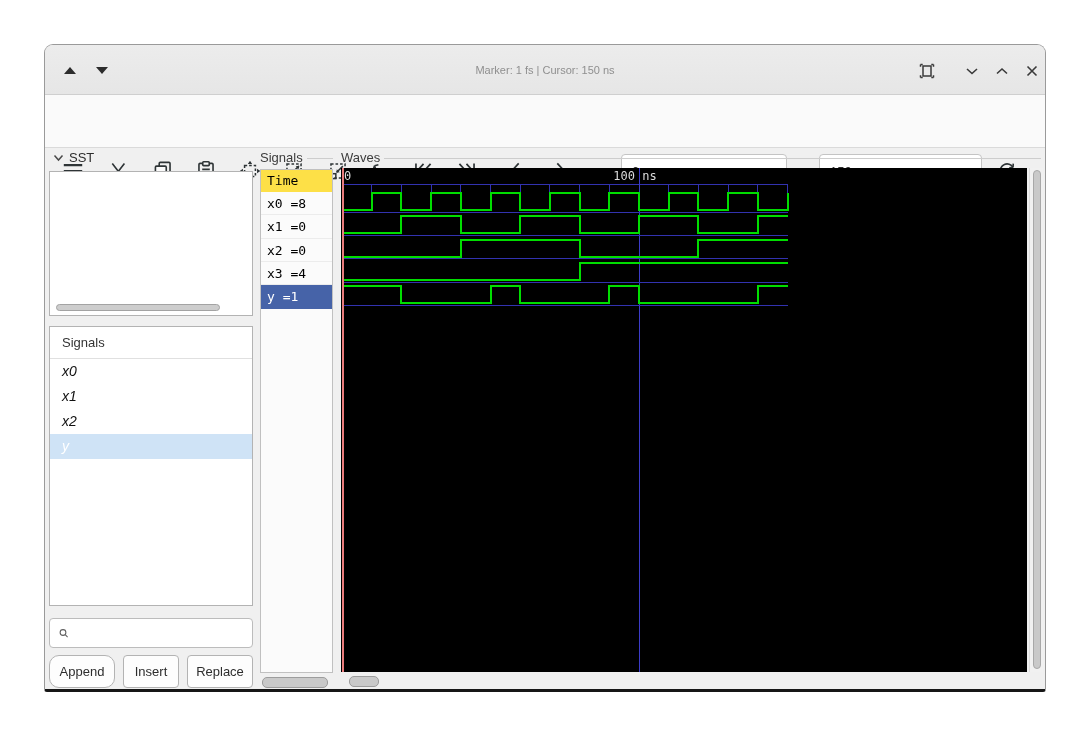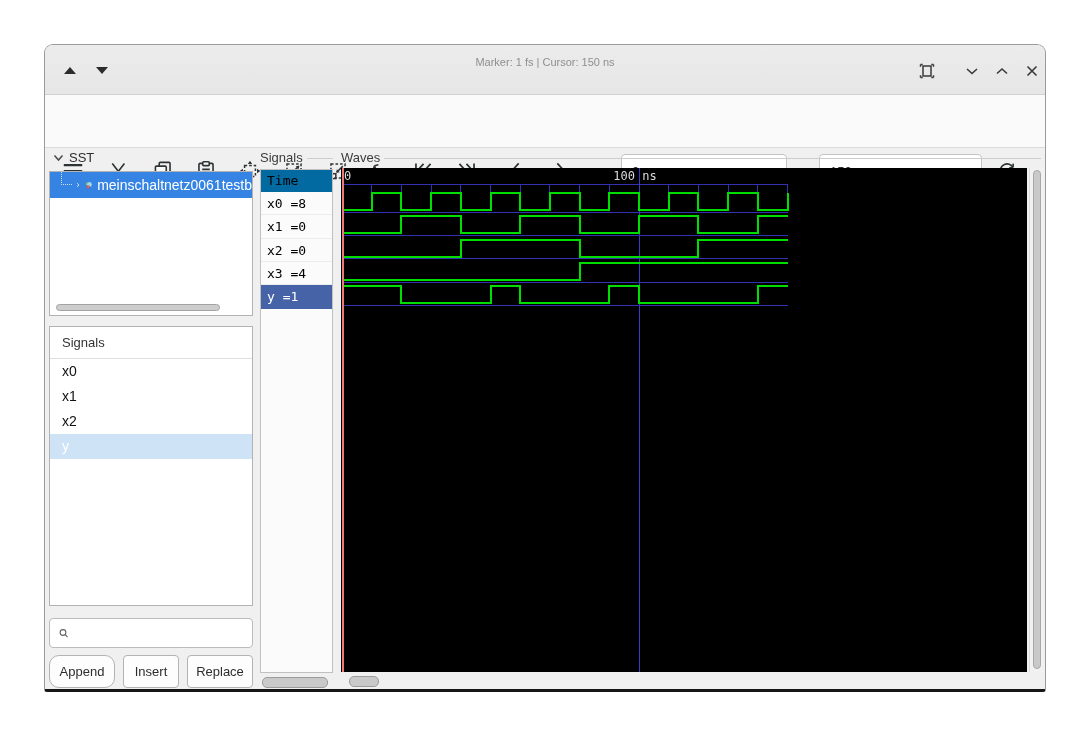--- a/index.html
+++ b/index.html
@@ -6,21 +6,21 @@
   html,body { width:1090px; height:738px; background:#ffffff; font-family:"Liberation Sans", sans-serif; }
   .win { position:absolute; left:44px; top:44px; width:1002px; height:648px; background:#f0f0f0;
          border:1px solid #9a9a9a; border-bottom:3px solid #161616; border-radius:9px 9px 3px 3px; overflow:hidden; }
   
   .titlebar { position:absolute; left:0; top:0; width:100%; height:50px; background:linear-gradient(#ececec,#e6e6e6); border-bottom:1px solid #cfcfcf; }
   .tri { position:absolute; width:0; height:0; top:22px; }
   .tri.up   { left:19px; border-left:6px solid transparent; border-right:6px solid transparent; border-bottom:7px solid #2c2c2c; }
   .tri.down { left:51px; border-left:6px solid transparent; border-right:6px solid transparent; border-top:7px solid #2c2c2c; }
   .tcenter { position:absolute; left:200px; right:200px; top:7px; text-align:center; }
   .title { font-size:13px; font-weight:700; color:#2b2b2b; }
-  .subtitle { font-size:11px; color:#8f8f8f; margin-top:4px; }
+  .subtitle { font-size:11px; color:#8f8f8f; margin-top:12px; }
   .tb-ico { position:absolute; top:16px; width:20px; height:20px; color:#3a3a3a; cursor:pointer; }
   .tb-ico svg { display:block; }
   
   .toolbar { position:absolute; left:0; top:50px; width:100%; height:53px; background:#fafafa; border-bottom:1px solid #dadada; }
   .tbtn { position:absolute; top:63px; width:26px; height:26px; color:#2e3436; cursor:pointer; }
   .tbtn svg { display:block; }
   .tlabel { position:absolute; top:70px; font-size:13px; color:#2d2d2d; }
   .tinput { position:absolute; top:59px; height:35px; background:#ffffff; border:1px solid #c4c4c4; border-radius:4px;
             font-size:13px; color:#2d2d2d; padding-left:10px; font-family:"Liberation Sans",sans-serif; outline:none; }
   
@@ -28,29 +28,29 @@
   .sst-header { position:absolute; left:8px; top:105px; font-size:13px; color:#2d2d2d; display:flex; align-items:center; gap:5px; }
   .frame-label { position:absolute; top:105px; font-size:13px; color:#3c3c3c; display:flex; align-items:center; gap:4px; }
   .frame-label::after { content:""; flex:1; border-top:1px solid #cdcdcd; margin-top:1px; }
   
   .tree-row { position:relative; height:26px; display:flex; align-items:center; font-size:14px; color:#1a1a1a; white-space:nowrap; overflow:hidden; }
   .tree-row.sel { background:#3584e4; color:#ffffff; }
   .dotline { position:absolute; left:11px; top:-2px; width:11px; height:15px; border-left:1px dotted #cfe0f5; border-bottom:1px dotted #cfe0f5; }
   .hthumb { position:absolute; background:#cdcdcd; border:1px solid #a3a3a3; border-radius:4px; }
   
   .siglist-header { height:32px; line-height:32px; padding-left:12px; font-size:13px; color:#333; border-bottom:1px solid #e0e0e0; }
-  .sig-row { height:25px; line-height:25px; padding-left:12px; font-size:14px; color:#111; cursor:pointer; }
+  .sig-row { height:25px; line-height:25px; padding-left:12px; font-size:14px; color:#111; cursor:pointer;font-style:italic; }
   .sig-row.sel { background:#cfe3f6; color:#ffffff; }
   .search { position:absolute; left:4px; top:573px; width:204px; height:30px; background:#fff; border:1px solid #bcbcbc; border-radius:4px; display:flex; align-items:center; padding-left:8px; }
   .search input { border:none; outline:none; flex:1; font-size:13px; margin-left:6px; background:transparent; font-family:"Liberation Sans",sans-serif; }
   .btn { position:absolute; top:610px; height:33px; background:#fdfdfd; border:1px solid #b3b3b3; border-radius:4px;
          font-size:13px; color:#2d2d2d; text-align:center; line-height:31px; cursor:pointer; }
   
   .mid-box { position:absolute; left:215px; top:124px; width:73px; height:504px; background:#fbfbfb; border:1px solid #c0c0c0; overflow:hidden; }
-  .time-hdr { height:22px; line-height:22px; background:#0369a1; color:#000; font-family:"DejaVu Sans Mono",monospace; font-size:13px; padding-left:6px; }
+  .time-hdr { height:22px; line-height:22px; background:#fde047; color:#000; font-family:"DejaVu Sans Mono",monospace; font-size:13px; padding-left:6px; }
   .val-row { height:23.34px; line-height:23.34px; font-family:"DejaVu Sans Mono",monospace; font-size:13px; color:#000; padding-left:6px; border-bottom:1px solid #ececec; }
   .val-row.sel { background:#4663a8; color:#ffffff; border-bottom-color:#4663a8; }
   
   .wave-canvas { position:absolute; left:296px; top:123px; width:686px; height:504px; background:#000000; }
   .vscroll { position:absolute; left:984px; top:123px; width:14px; height:504px; background:#f1f1f1; border-left:1px solid #ddd; }
   .vthumb { position:absolute; left:3px; top:2px; width:8px; height:499px; background:#c9c9c9; border:1px solid #a8a8a8; border-radius:4px; }
   .pill { position:absolute; background:#c9c9c9; border:1px solid #9c9c9c; border-radius:5px; }
 </style>
 </head>
 <body>
@@ -177,33 +177,20 @@
   </div>
 
   <div class="sst-header">
     <svg width="11" height="8" viewBox="0 0 11 8" fill="none" stroke="#4a4a4a" stroke-width="1.5">
         <path d="M1.5 1.5L5.5 6l4-4.5"></path>
       </svg>
     <span>SST</span>
   </div>
 
   <div class="box" style="left:4px; top:126px; width:204px; height:145px;">
-    <div class="tree-row sel">
-      <span class="dotline"></span>
-      <svg style="margin-left:26px" width="9" height="12" viewBox="0 0 9 12" fill="none" stroke="#ffffff" stroke-width="1.5">
-          <path d="M2 2l4.5 4L2 10"></path>
-        </svg>
-      <svg style="margin-left:5px" width="17" height="16" viewBox="0 0 17 16">
-        <circle cx="4.5" cy="6" r="3.2" fill="#7ccc66" stroke="#4a995a" stroke-width="0.8"></circle>
-        <circle cx="9.5" cy="7" r="5.3" fill="#aee2f7" stroke="#5b9bc8" stroke-width="0.8"></circle>
-        <path d="M4.6 6.2h9.8M9.5 1.8v10.4" stroke="#7fb8dd" stroke-width="0.7" fill="none"></path>
-        <circle cx="7" cy="12.2" r="3" fill="#ee6666" stroke="#bb3333" stroke-width="0.8"></circle>
-      </svg>
-      <span style="margin-left:4px">meinschaltnetz0061testb</span>
-    </div>
     <span class="hthumb" style="left:6px; bottom:4px; width:164px; height:7px;"></span>
   </div>
 
   <div class="box" style="left:4px; top:281px; width:204px; height:280px;">
     <div class="siglist-header">Signals</div>
     <div>
         <div class="sig-row">x0</div>
         <div class="sig-row">x1</div>
         <div class="sig-row">x2</div>
         <div class="sig-row sel">y</div>

